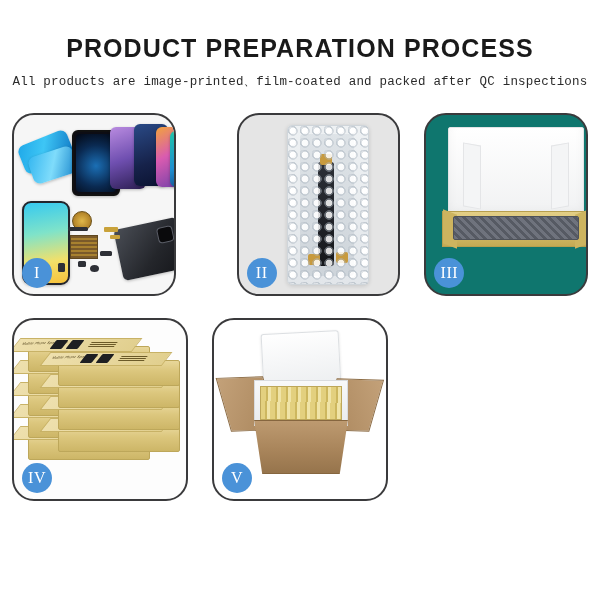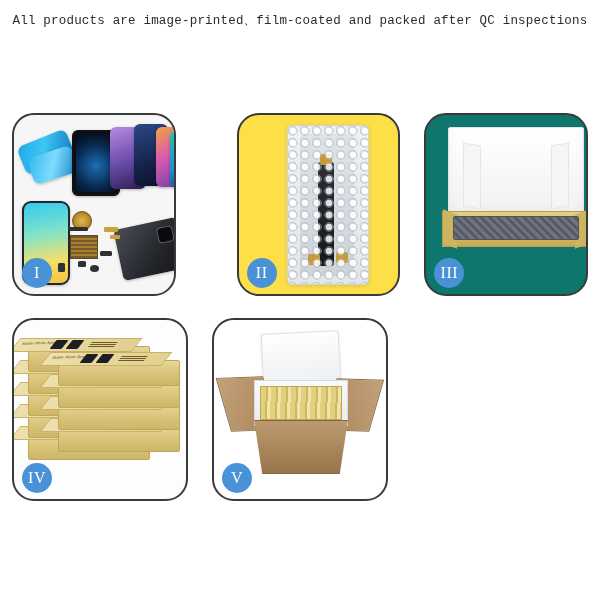--- a/index.html
+++ b/index.html
@@ -106,21 +106,21 @@
                repeating-linear-gradient(90deg,#7a5a2a 0 2px,#a8812f 2px 4px);
     border:1px solid #5f4720;
   }
   .coil{
     position:absolute;left:58px;top:96px;width:18px;height:18px;border-radius:50%;
     background:radial-gradient(circle,#e0b84a 0%,#b8892c 60%,#7d5c1c 100%);
     border:1px solid #6d5118;
   }
 
   
-  .p2{background:#fde047;margin-left:37px;}
+  .p2{background:#e5e5e5;margin-left:37px;}
   .bwrap{
     position:absolute;left:48px;top:10px;width:80px;height:158px;
     background:
       radial-gradient(circle at 4px 4px, rgba(255,255,255,.95) 0 3px, rgba(190,198,206,.55) 3.4px 4.4px, transparent 4.8px) 0 0/12px 12px,
       linear-gradient(180deg,#eef1f3 0%,#e2e6ea 100%);
     border:1px solid #cfd5da;border-radius:5px;
     box-shadow:0 1px 4px rgba(0,0,0,.14);
   }
   .inner-part{
     position:absolute;left:12px;top:8px;width:54px;height:142px;
@@ -240,20 +240,21 @@
   }
   .c-seam{position:absolute;left:22px;top:40px;width:124px;height:2px;background:rgba(120,95,65,.55);transform:rotate(-10deg);}
   .c-tape{position:absolute;width:12px;height:16px;background:rgba(150,122,88,.75);}
 </style>
 </head>
 <body>
 
 <div class="page">
 
   <div class="header">
+    <div class="title">PRODUCT PREPARATION PROCESS</div>
     <div class="subtitle">All products are image-printed、film-coated and packed after QC inspections</div>
   </div>
 
   <div class="grid">
 
     <div class="row">
 
       <div class="panel p1">
         <div class="stage">
           <div class="ph ph-a"></div>

